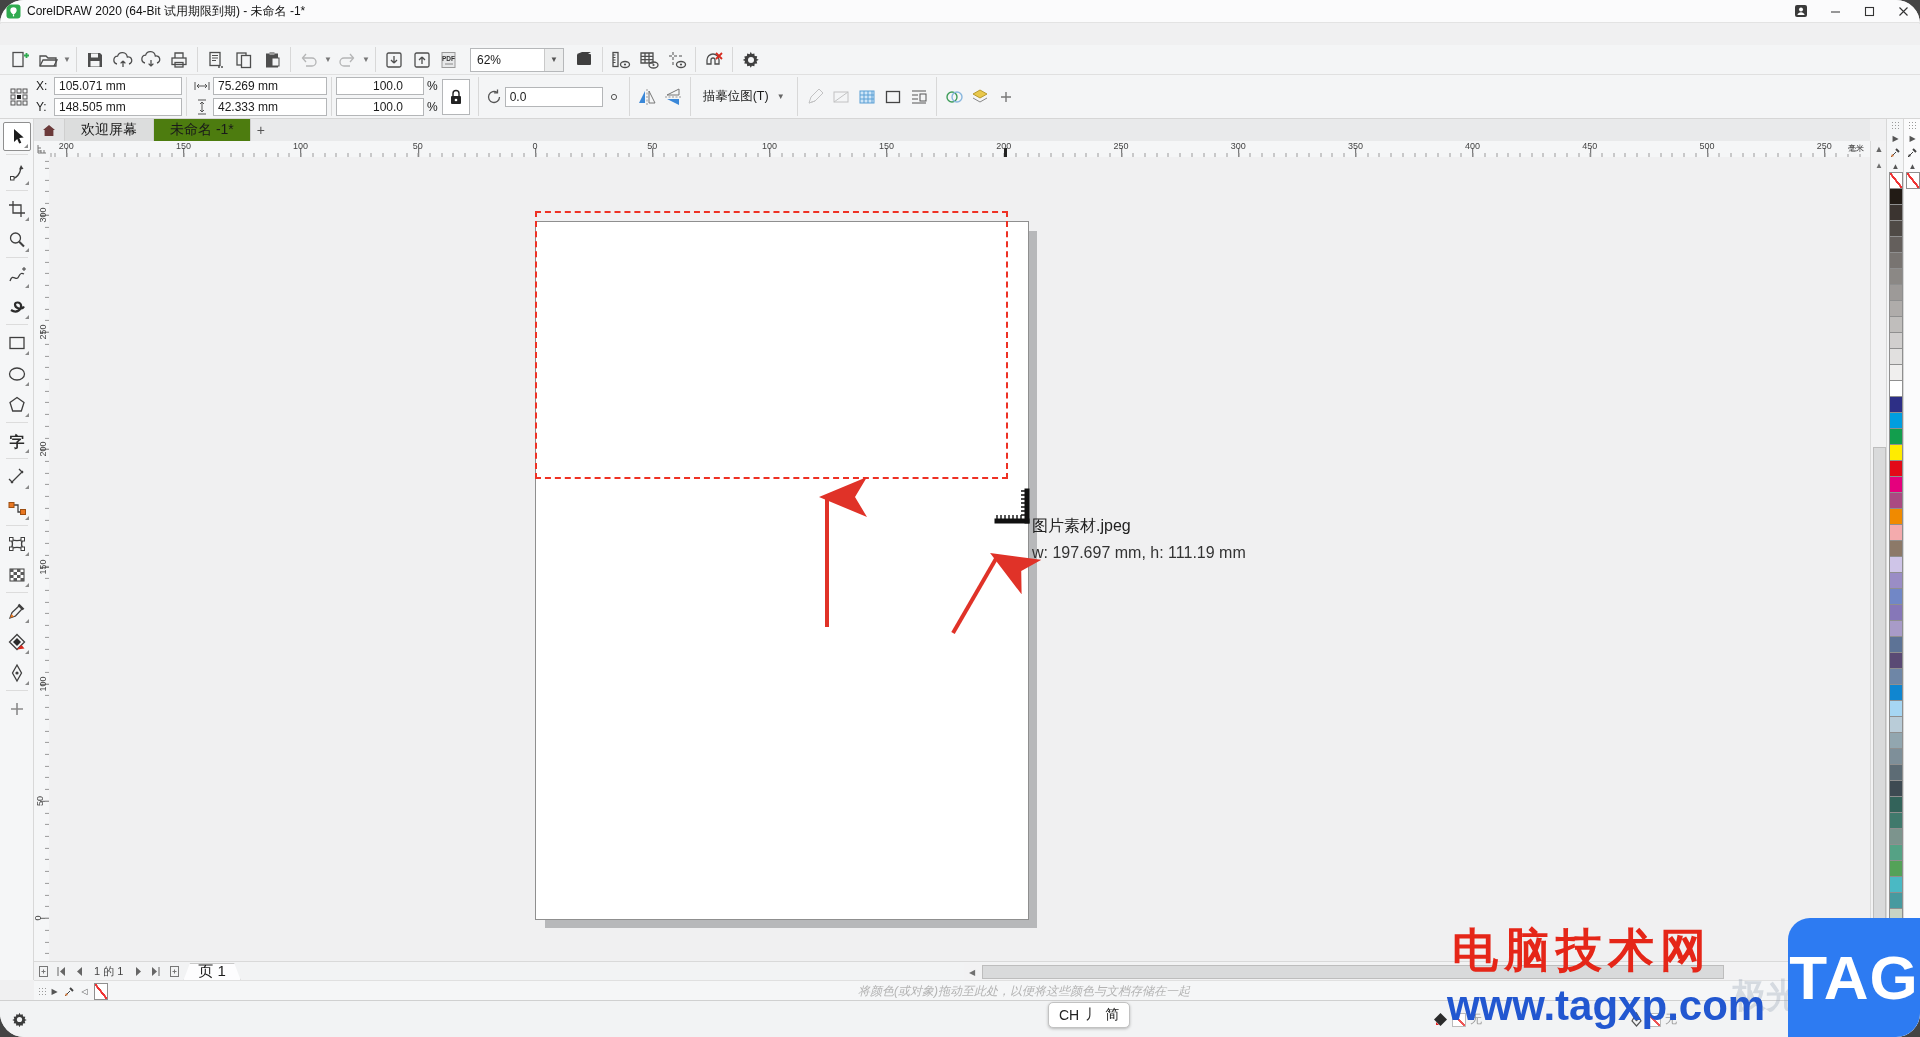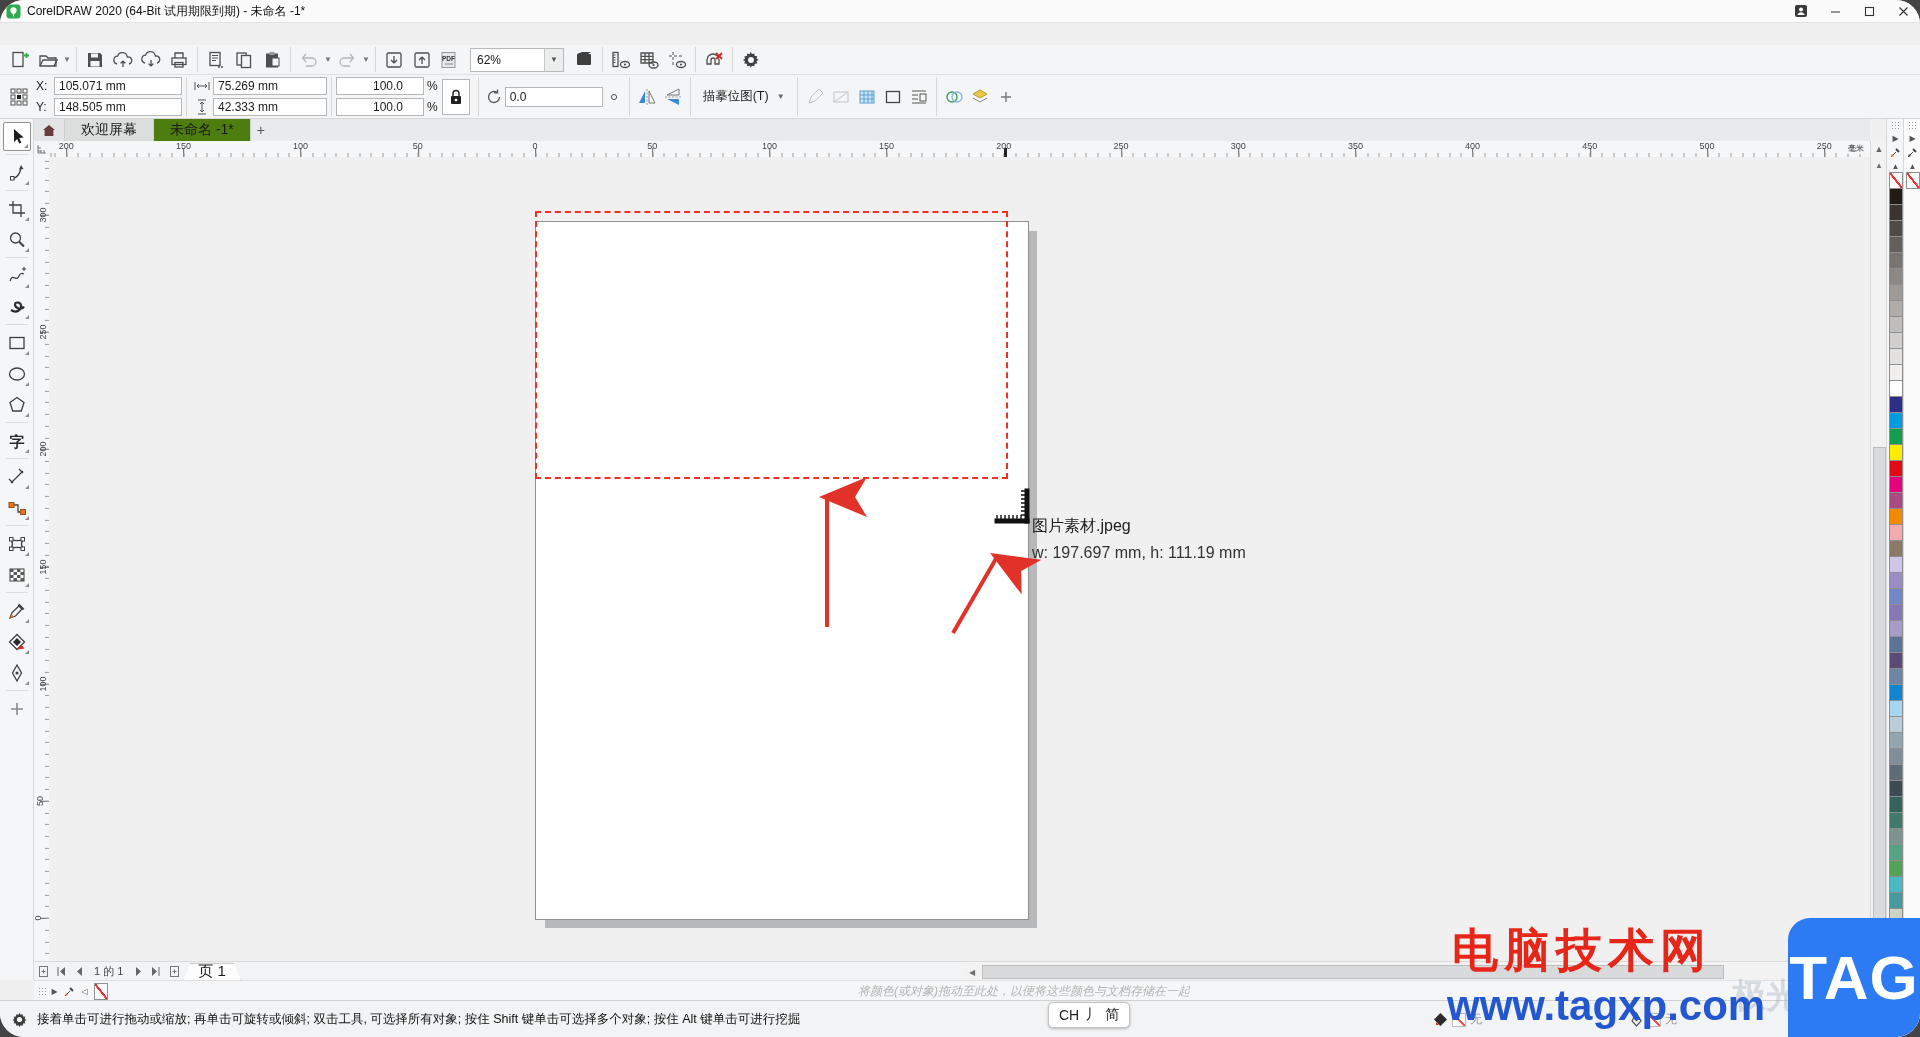--- a/index.html
+++ b/index.html
@@ -896,21 +896,20 @@
     <div id="palette-hint">将颜色(或对象)拖动至此处，以便将这些颜色与文档存储在一起</div>
   </div>
 
   <div id="statusbar" class="abs">
     <span style="margin-left:12px;">
       <svg width="15" height="15" viewBox="0 0 15 15">
           <path d="M7.5 0.8l1 2 2.2-.6.3 2.3 2.3.3-.6 2.2 2 1-2 1 .6 2.2-2.3.3-.3 2.3-2.2-.6-1 2-1-2-2.2.6-.3-2.3-2.3-.3.6-2.2-2-1 2-1-.6-2.2 2.3-.3.3-2.3 2.2.6z" fill="#3c3c3c"></path>
           <circle cx="7.5" cy="7.5" r="2.6" fill="#f2f3f4"></circle>
         </svg>
     </span>
-    <span id="status-text">接着单击可进行拖动或缩放; 再单击可旋转或倾斜; 双击工具, 可选择所有对象; 按住 Shift 键单击可选择多个对象; 按住 Alt 键单击可进行挖掘</span>
     <div class="status-ind" style="left:1433px;">
       <svg width="15" height="15" viewBox="0 0 15 15">
           <path d="M7.5 1L14 7.5 7.5 14 1 7.5z" fill="#2b2b2b"></path>
           <path d="M3 10l3 3H3z" fill="#e02424"></path>
         </svg>
       <span class="mini-swatch"></span>
       <span>无</span>
     </div>
     <div class="status-ind" style="left:1630px;">
       <svg width="13" height="15" viewBox="0 0 13 15">

